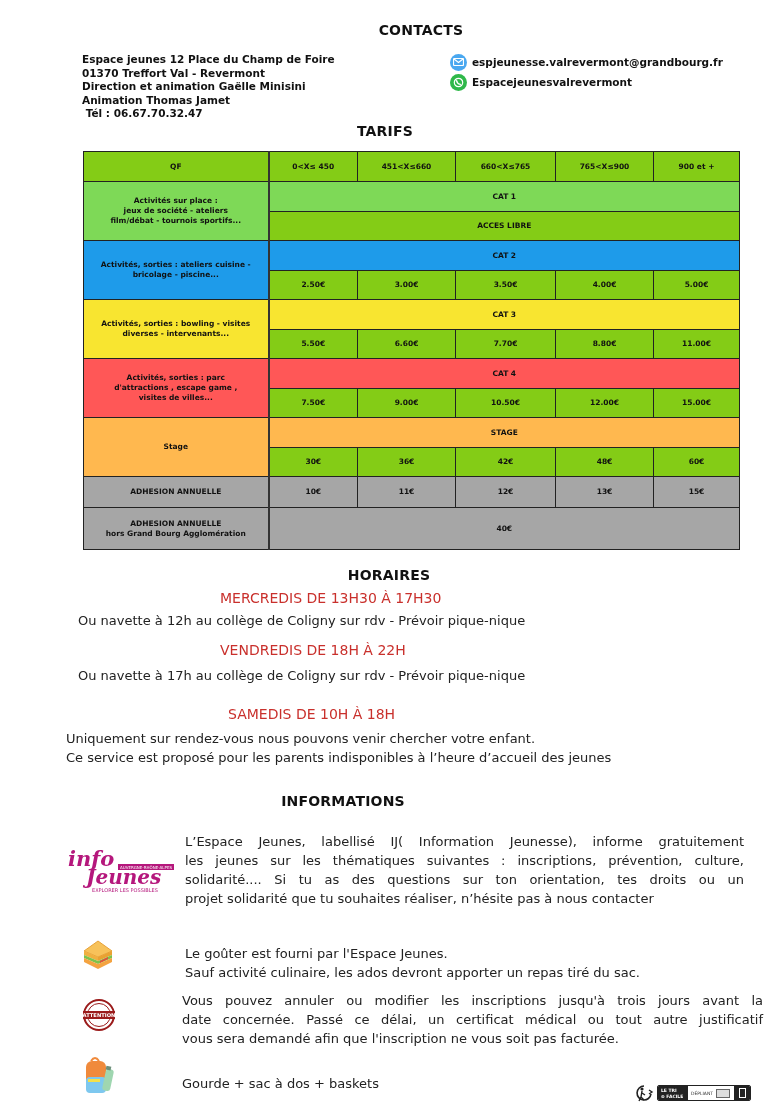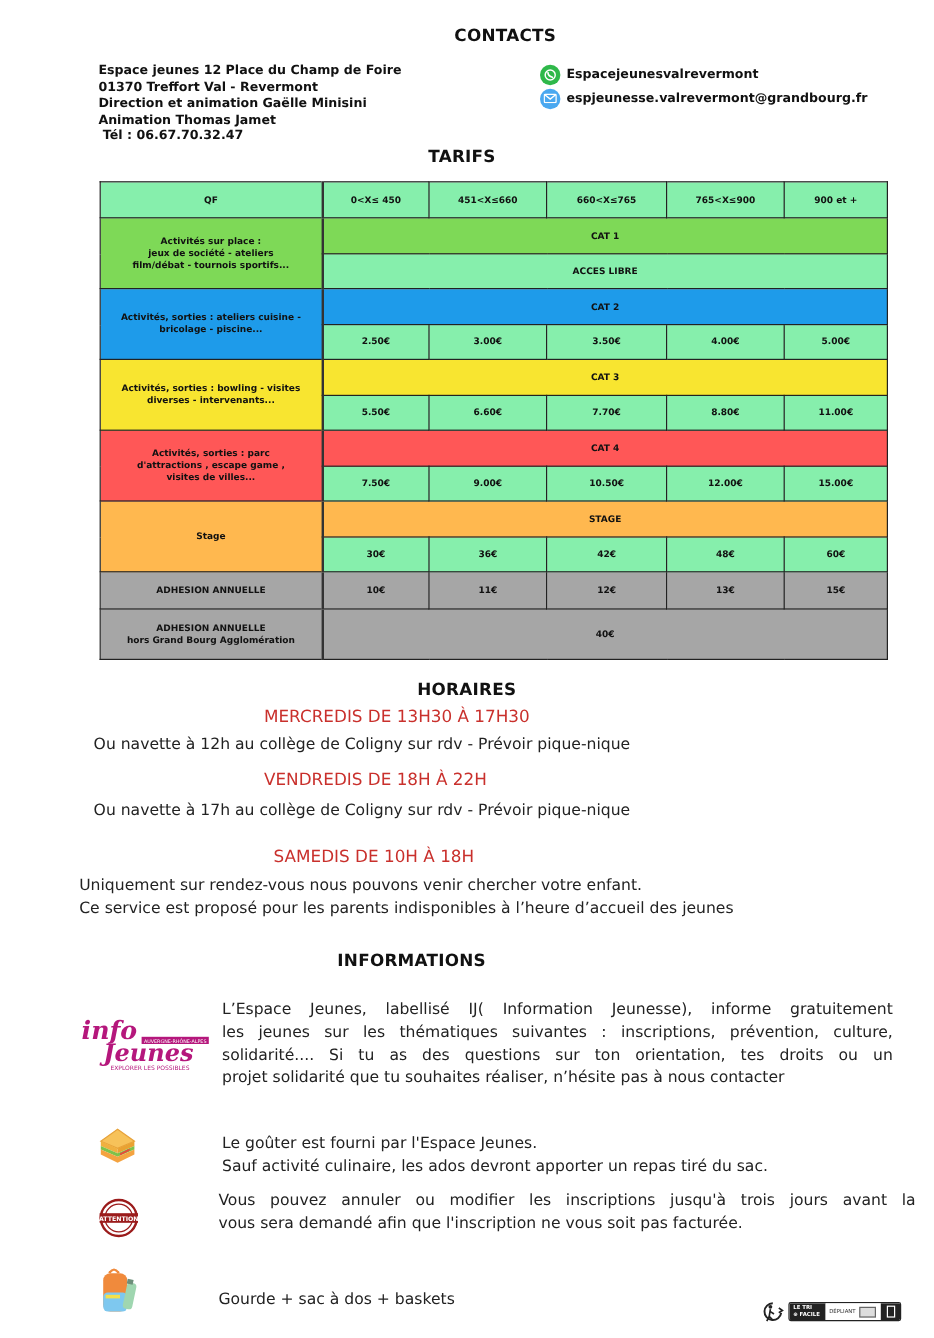--- a/index.html
+++ b/index.html
@@ -17,21 +17,21 @@
 
   table.tarifs { position: absolute; left: 83px; top: 151px; width: 656px; border-collapse: collapse; table-layout: fixed; font-size: 7.5px; font-weight: bold; }
   table.tarifs td { border: 1px solid #222; text-align: center; vertical-align: middle; padding: 0 4px; line-height: 10px; }
   table.tarifs td.lab { border-right: 2px solid #333; }
   .green { background: #7ed957; }
   .blue { background: #1e9bea; }
   .yellow { background: #f8e530; }
   .red { background: #ff5757; }
   .orange { background: #ffb84f; }
   .grey { background: #a6a6a6; }
-  .white { background: #86efac; }
+  .white { background: #84cc16; }
 
   .sched-title { color: #c9302c; font-weight: normal; font-size: 14px; white-space: nowrap; }
   .body-text { font-size: 13px; color: #222; white-space: nowrap; line-height: 18px; }
   .info-text { font-size: 13px; color: #222; line-height: 19px; text-align: justify; }
   .info-text.j span.line { display: block; text-align: justify; text-align-last: justify; }
   .info-text span.line { display: block; white-space: nowrap; }
 </style>
 </head>
 <body>
 
@@ -40,36 +40,36 @@
 <div class="abs contact-left">
   <div>Espace jeunes 12 Place du Champ de Foire</div>
   <div>01370 Treffort Val - Revermont</div>
   <div>Direction et animation Gaëlle Minisini</div>
   <div>Animation Thomas Jamet</div>
   <div style="white-space:pre;"> Tél : 06.67.70.32.47</div>
 </div>
 
 <div class="abs contact-right">
   <div class="contact-row">
+    <span class="ico ico-mail">
+      <svg width="11" height="8" viewBox="0 0 11 8">
+          <rect x="0.5" y="0.5" width="10" height="7" rx="1" fill="none" stroke="#fff" stroke-width="1.2"></rect>
+          <path d="M1 1 L5.5 4.5 L10 1" fill="none" stroke="#fff" stroke-width="1.2"></path>
+        </svg>
+    </span>
+    <span>espjeunesse.valrevermont@grandbourg.fr</span>
+  </div>
+  <div class="contact-row">
     <span class="ico ico-wa">
       <svg width="11" height="11" viewBox="0 0 11 11">
           <circle cx="5.5" cy="5.5" r="4.2" fill="none" stroke="#fff" stroke-width="1.2"></circle>
           <path d="M3.6 3.6 Q4 6.6 7.3 7.4" fill="none" stroke="#fff" stroke-width="1.4" stroke-linecap="round"></path>
         </svg>
     </span>
     <span>Espacejeunesvalrevermont</span>
-  </div>
-  <div class="contact-row">
-    <span class="ico ico-mail">
-      <svg width="11" height="8" viewBox="0 0 11 8">
-          <rect x="0.5" y="0.5" width="10" height="7" rx="1" fill="none" stroke="#fff" stroke-width="1.2"></rect>
-          <path d="M1 1 L5.5 4.5 L10 1" fill="none" stroke="#fff" stroke-width="1.2"></path>
-        </svg>
-    </span>
-    <span>espjeunesse.valrevermont@grandbourg.fr</span>
   </div>
 </div>
 
 <div class="abs h-title" style="left:300px; width:170px; top:123px;">TARIFS</div>
 
 <table class="tarifs">
   <colgroup>
     <col style="width:185px">
       <col style="width:89px">
       <col style="width:98px">
@@ -225,20 +225,21 @@
 <div class="abs" style="left:82px; top:998px; width:34px; height:34px;">
   <svg width="34" height="34" viewBox="0 0 34 34">
     <circle cx="17" cy="17" r="15" fill="#fff" stroke="#9b1b1b" stroke-width="2"></circle>
     <circle cx="17" cy="17" r="11.5" fill="none" stroke="#9b1b1b" stroke-width="1"></circle>
     <rect x="1" y="13" width="32" height="8" fill="#9b1b1b"></rect>
     <text x="17" y="19.4" text-anchor="middle" font-family="DejaVu Sans, sans-serif" font-weight="bold" font-size="5.2" fill="#fff">ATTENTION</text>
   </svg>
 </div>
 <div class="abs info-text j" style="left:182px; top:991px; width:581px;">
   <span class="line">Vous pouvez annuler ou modifier les inscriptions jusqu'à trois jours avant la</span>
+  <span class="line">date concernée. Passé ce délai, un certificat médical ou tout autre justificatif</span>
   <span class="line" style="text-align-last:left;">vous sera demandé afin que l'inscription ne vous soit pas facturée.</span>
 </div>
 
 <div class="abs" style="left:83px; top:1055px; width:34px; height:42px;">
   <svg width="34" height="42" viewBox="0 0 34 42">
     <path d="M8 6 Q12 0 16 6" fill="none" stroke="#f08a3c" stroke-width="2"></path>
     <rect x="3" y="6" width="20" height="32" rx="6" fill="#f08a3c"></rect>
     <rect x="3" y="22" width="20" height="16" rx="4" fill="#7ec8ef"></rect>
     <rect x="5" y="24" width="12" height="3" fill="#f4e04a"></rect>
     <rect x="21" y="14" width="8" height="22" rx="3" fill="#9fd6b0" transform="rotate(12 25 25)"></rect>

